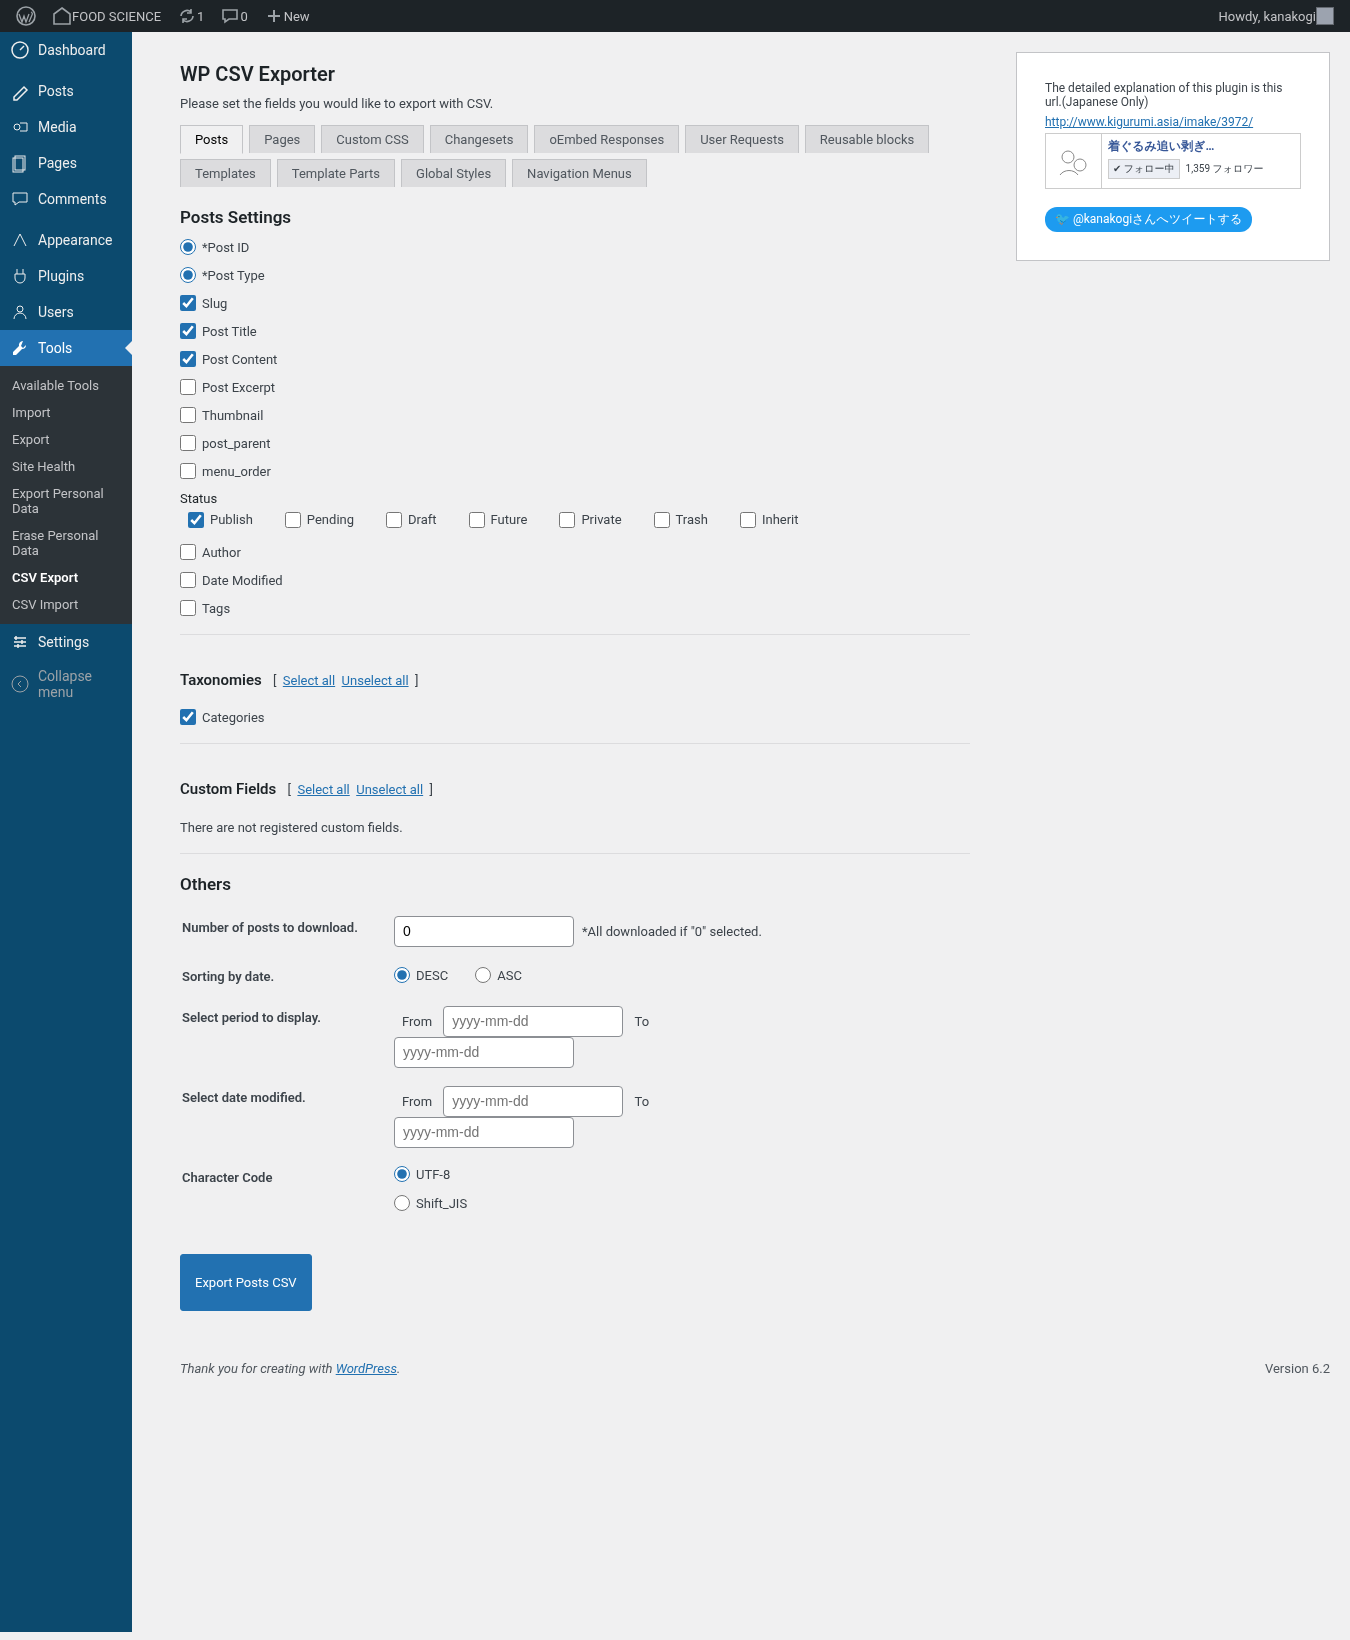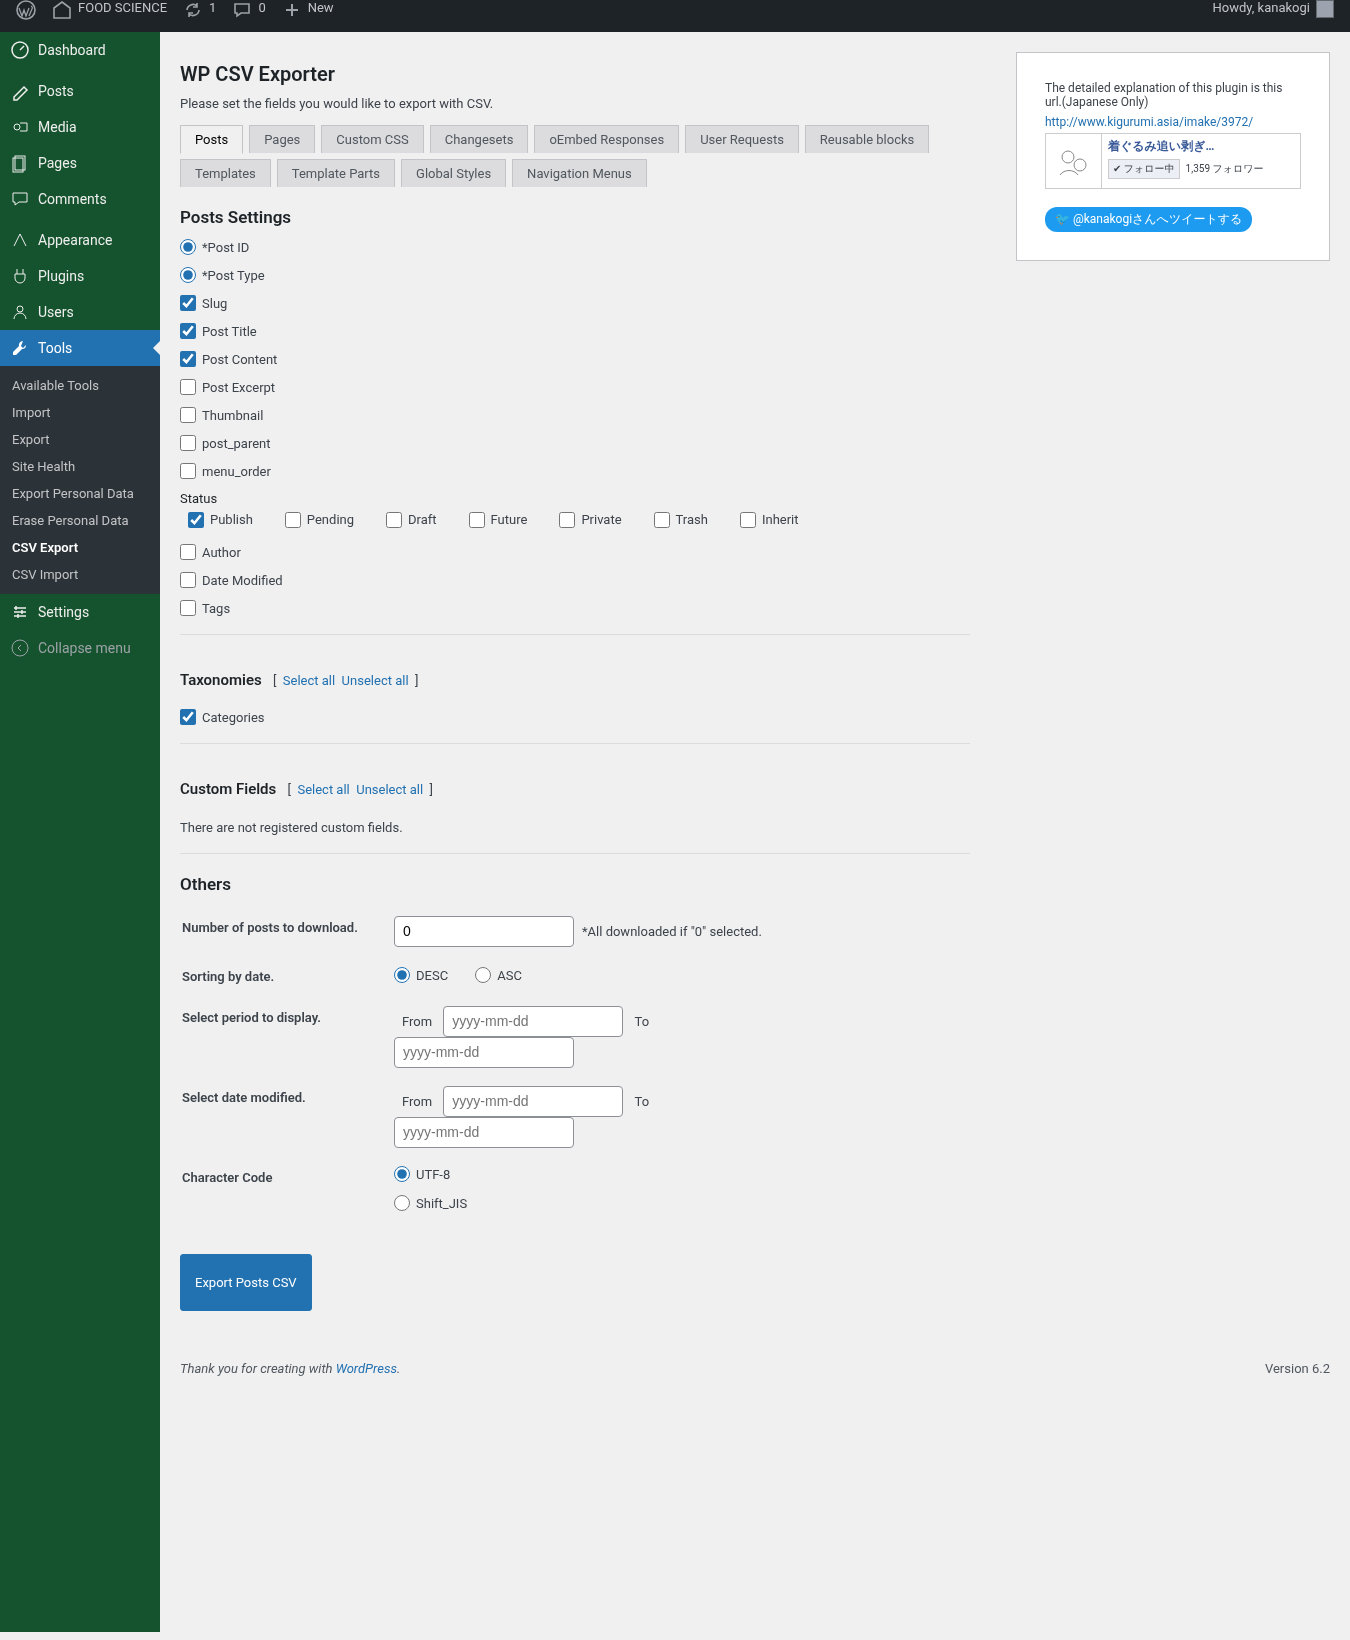--- a/index.html
+++ b/index.html
@@ -1,29 +1,29 @@
 <!DOCTYPE html>
 <html><head>
 <meta charset="utf-8">
 <style>
 *{box-sizing:border-box;margin:0;padding:0}
 body{font-family:-apple-system,BlinkMacSystemFont,"Segoe UI",Roboto,Arial,sans-serif;font-size:13px;color:#3c434a;background:#f0f0f1}
-a{color:#2271b1;cursor:pointer}
+a{color:#2271b1;text-decoration:underline;cursor:pointer}
 input[type=text],input[type=number]{border:1px solid #8c8f94;border-radius:4px;padding:4px 8px;font-size:14px;line-height:1.5;background:#fff}
 input[type=checkbox],input[type=radio]{width:16px;height:16px;margin:0 6px 0 0;vertical-align:middle;accent-color:#2271b1}
 
 
 #adminbar{position:relative;height:32px;background:#1d2327;color:#c3c4c7;display:flex;align-items:center;padding:0 8px;font-size:13px}
-#adminbar .ab-item{display:flex;padding:0 8px;height:32px;color:#c3c4c7;gap:6px}
+#adminbar .ab-item{display:flex;align-items:center;padding:0 8px;height:32px;color:#c3c4c7;}
 #adminbar .ab-right{margin-left:auto;display:flex;align-items:center}
 #adminbar .avatar{width:18px;height:18px;background:#9ca3af;border:1px solid #646970}
 .adminbar-icon{fill:#9ca2a7;width:20px;height:20px}
 
 
-#adminmenu{position:absolute;left:0;top:32px;bottom:8px;width:160px;background:#14532d;color:#fff;font-size:14px}
+#adminmenu{position:absolute;left:0;top:32px;bottom:8px;width:132px;background:#0c4a6e;color:#fff;font-size:14px}
 #adminmenu .menu-item{display:flex;align-items:center;gap:8px;padding:8px 10px;color:#eee;cursor:pointer}
 #adminmenu .menu-item.current{background:#2271b1;color:#fff;position:relative}
 #adminmenu .menu-item.current::after{content:"";position:absolute;right:-1px;top:50%;margin-top:-8px;border:8px solid transparent;border-right-color:#f0f0f1}
 #adminmenu .sep{height:5px}
 #adminmenu .submenu{background:#2c3338;padding:6px 0}
 #adminmenu .submenu .sub-item{padding:6px 12px;color:#c3c4c7;font-size:13px;cursor:pointer}
 #adminmenu .submenu .sub-item.current{color:#fff;font-weight:600}
 .menu-icon{width:20px;height:20px;fill:#9ca2a7;flex-shrink:0}
 .menu-item.current .menu-icon{fill:#fff}
 #adminmenu .collapse{display:flex;align-items:center;gap:8px;padding:8px 10px;color:#9ca2a7;cursor:pointer}

